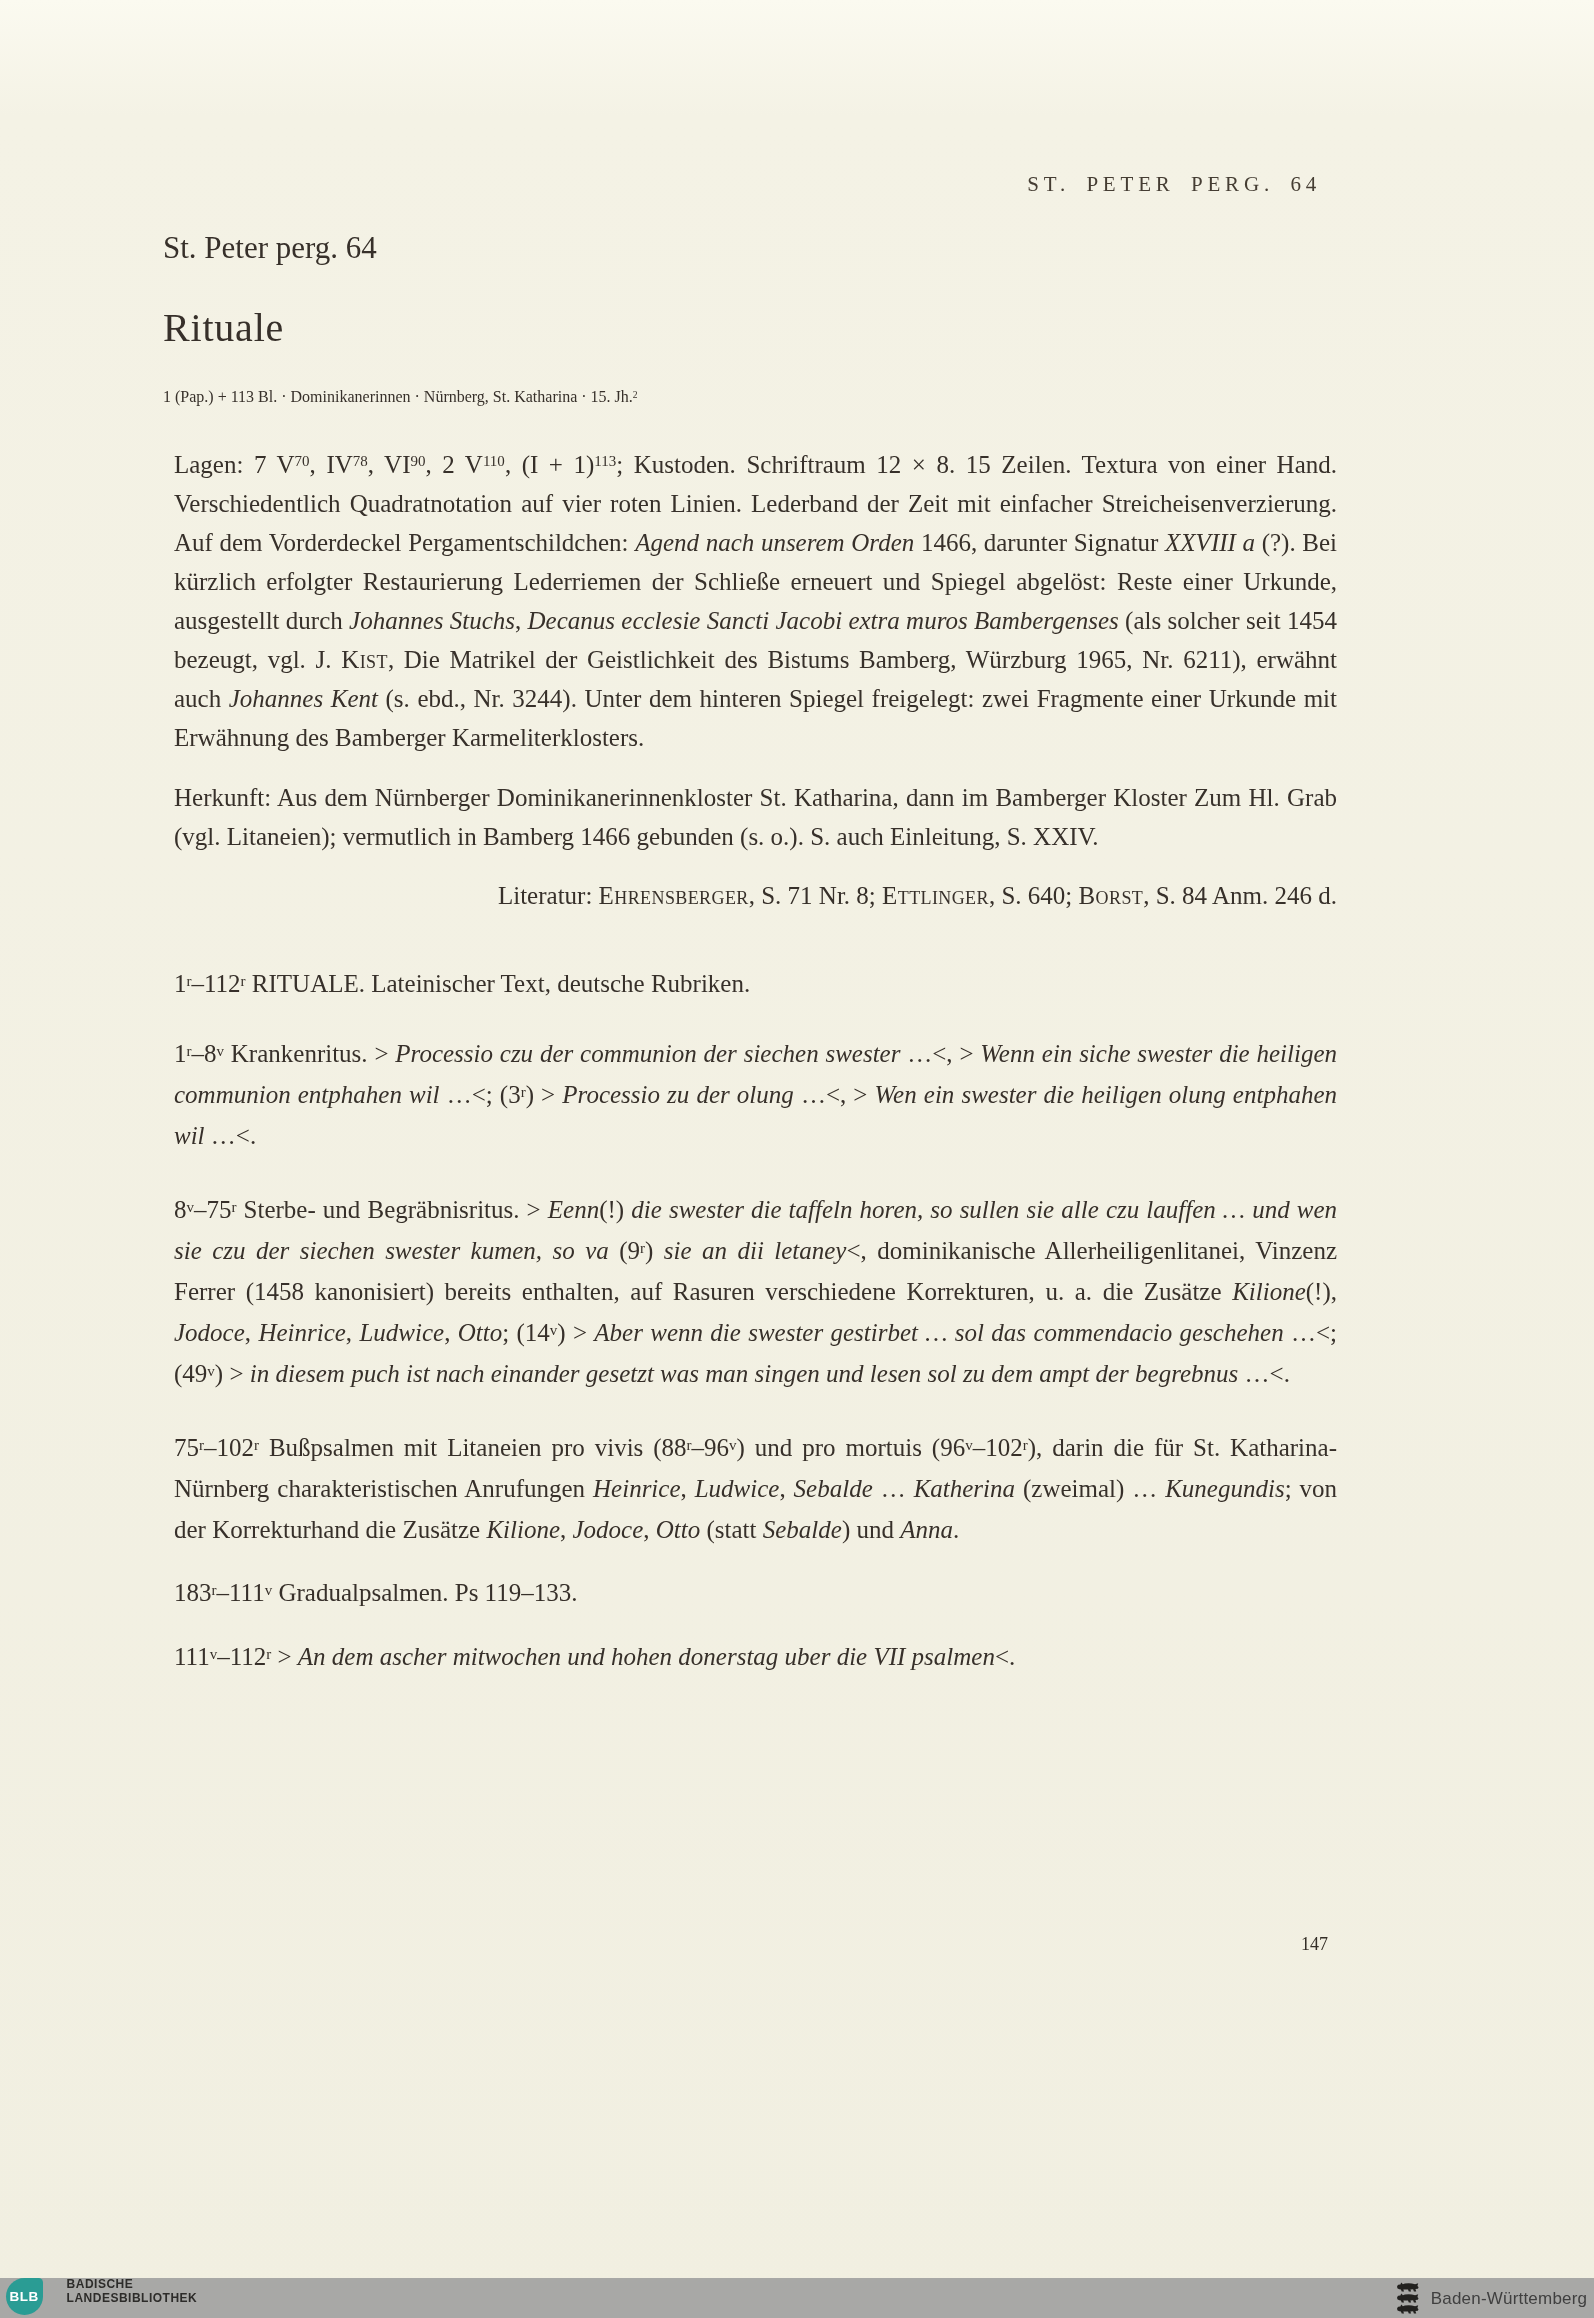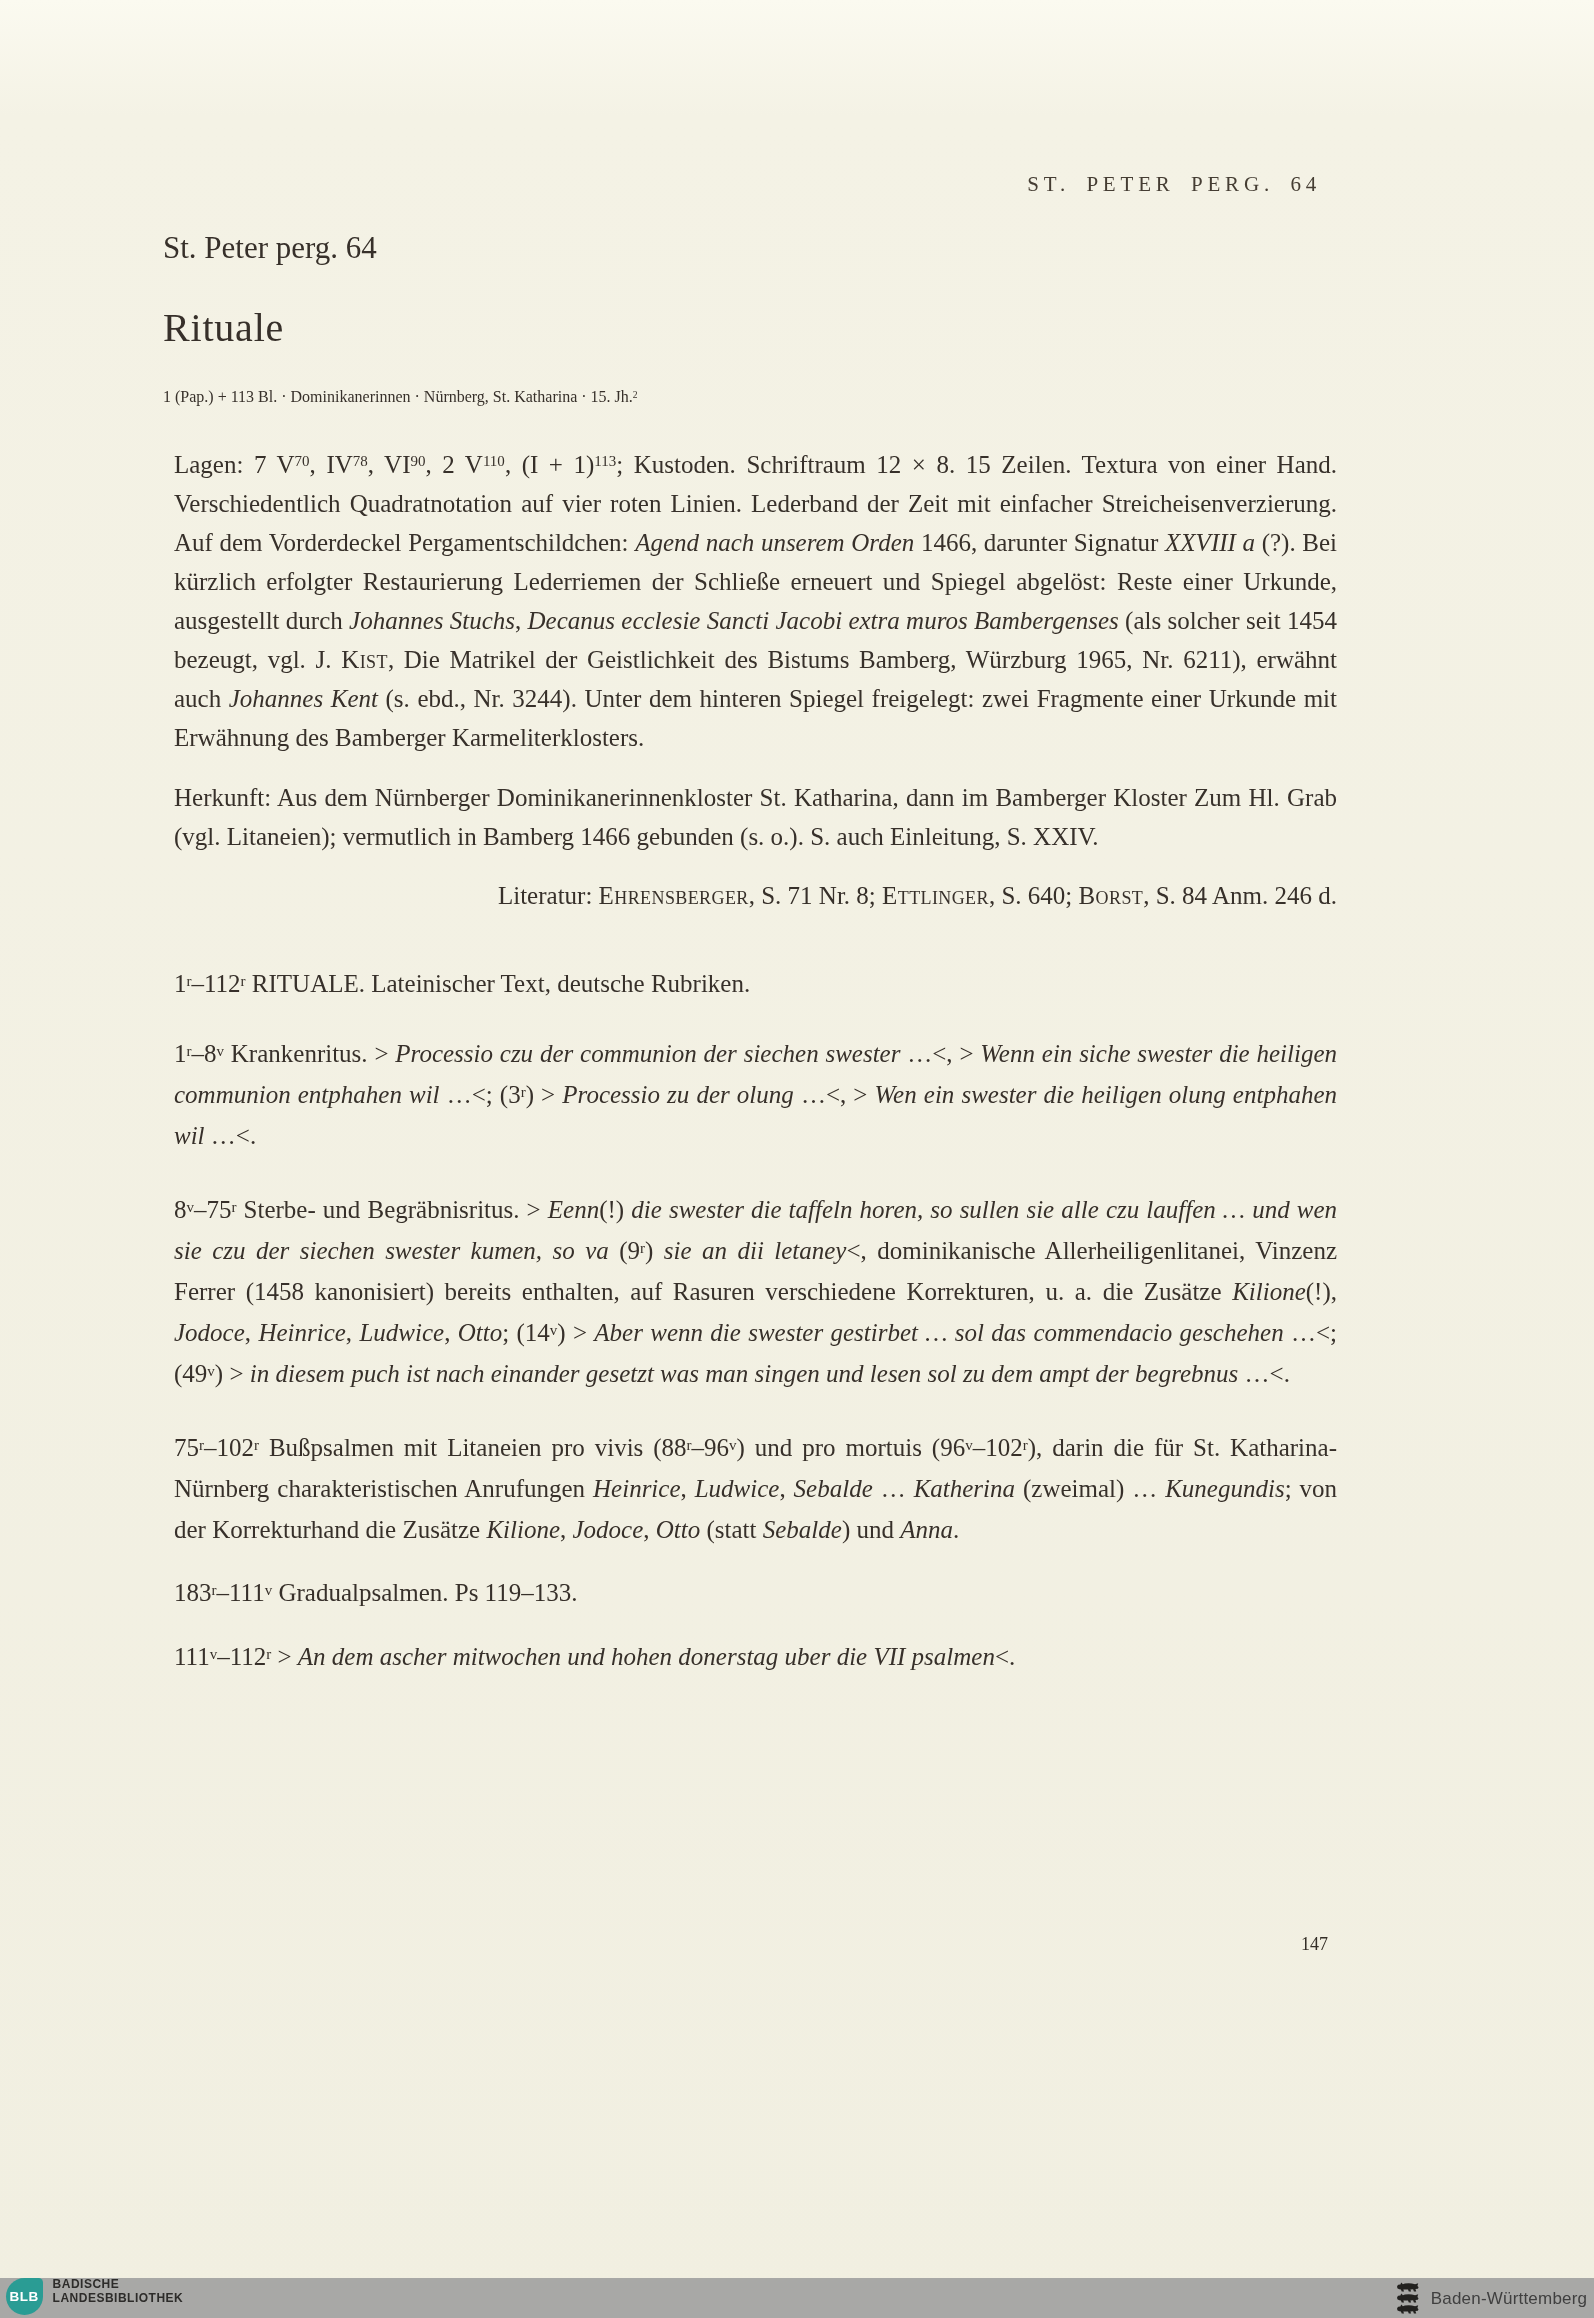--- a/index.html
+++ b/index.html
@@ -56,21 +56,21 @@
   .blb-logo{
     width:37px;height:37px;margin-left:5.6px;flex:0 0 auto;
     background:var(--blb-teal,#2a9c94);
     border-radius:50% 12% 50% 50%;
     display:flex;align-items:center;justify-content:center;
   }
   .blb-logo span{
     color:#ffffff;font-weight:bold;font-size:13.5px;letter-spacing:0.4px;
   }
   .blb-text{
-    margin-left:10px;color:var(--footer-ink,#2d2c2a);
+    margin-left:24px;color:var(--footer-ink,#2d2c2a);
     font-weight:bold;font-size:12px;line-height:13.5px;letter-spacing:0.5px;
   }
   .footer-right{display:flex;align-items:center;margin-right:12.8px;}
   .bw-lions{display:block;margin-right:10.4px;}
   .bw-lions path{fill:#22211f;}
   .state-name{
     color:#404040;font-size:17px;letter-spacing:0.2px;
   }
 </style>
 </head>

